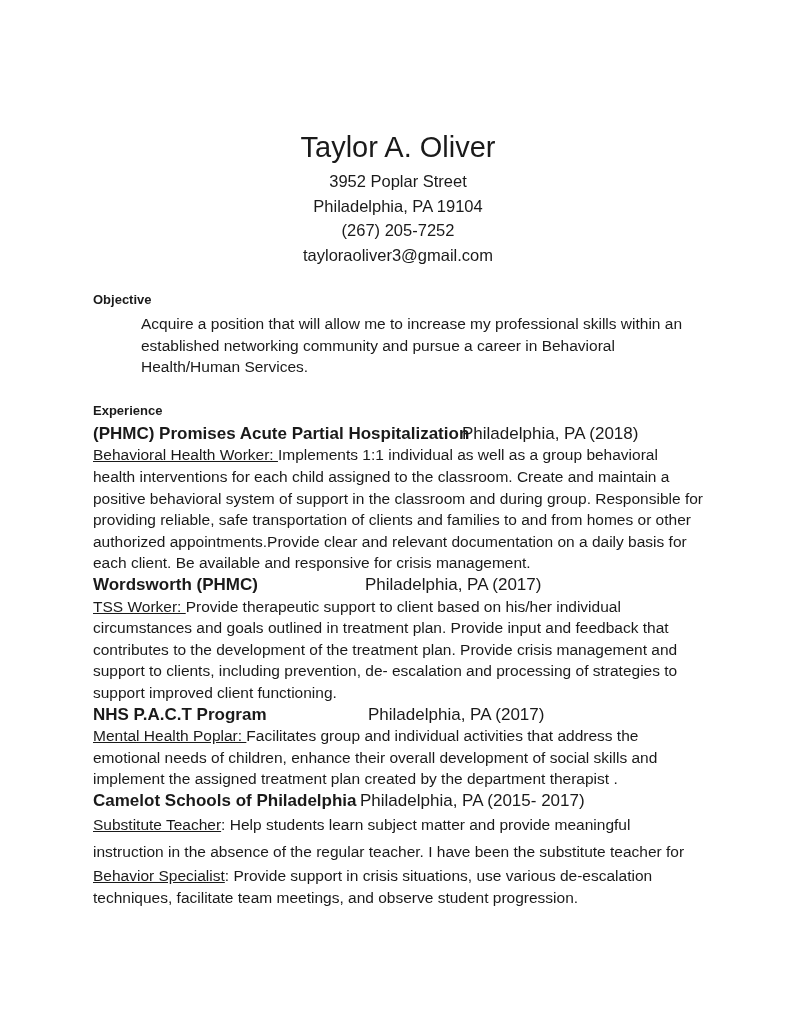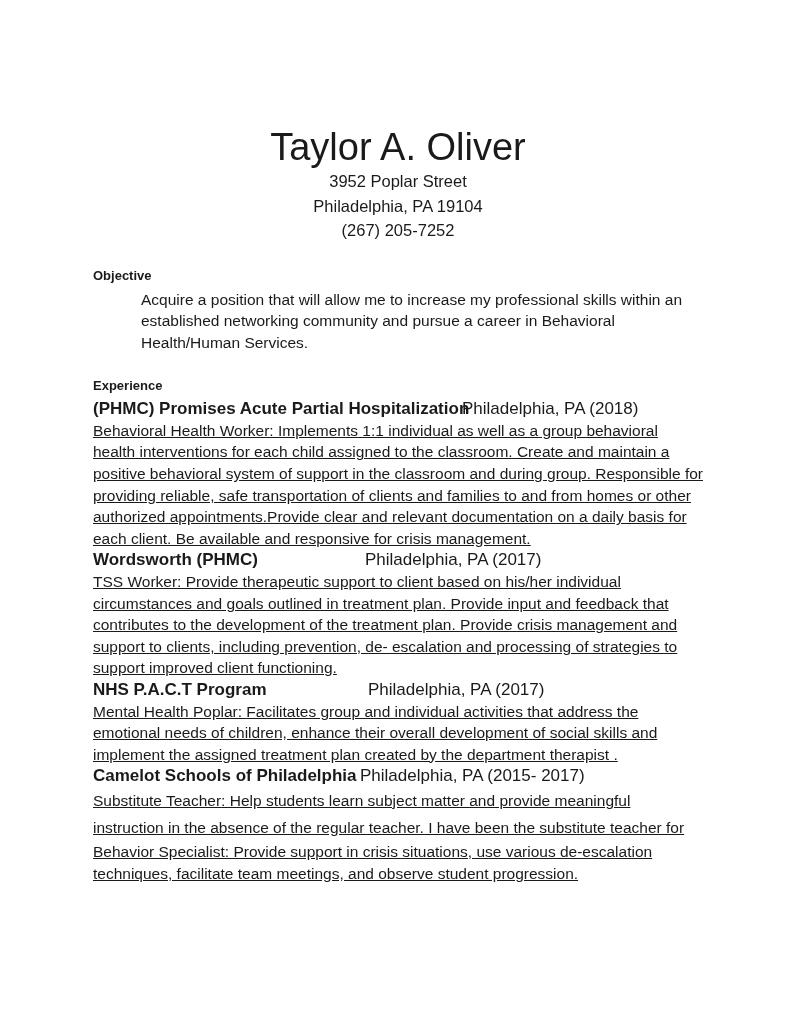--- a/index.html
+++ b/index.html
@@ -9,21 +9,21 @@
     height: 1024px;
     margin: 0 auto;
     background: #ffffff;
     box-sizing: border-box;
     padding: 130px 88px 0 93px;
     font-family: "Liberation Sans", sans-serif;
     color: #1a1a1a;
     overflow: hidden;
   }
   .name {
-    font-size: 38px;
+    font-size: 29px;
     line-height: 34px;
     text-align: center;
     font-weight: 400;
     margin-bottom: 5px;
   }
   .contact-line {
     font-size: 16.5px;
     line-height: 24.5px;
     text-align: center;
   }
@@ -48,34 +48,35 @@
   .job-header .location {
     position: absolute;
     top: 0;
     font-weight: 400;
     white-space: nowrap;
   }
   .job-header.loc-a .location { left: 369px; }
   .job-header.loc-b .location { left: 272px; }
   .job-header.loc-c .location { left: 275px; }
   .job-header.loc-d .location { left: 267px; }
-  .role-para { margin: 0; text-decoration: underline; }
+  .role-para { margin: 0; }
   .role-para.wide-leading { line-height: 27px; }
   .u { text-decoration: underline; }
 </style>
 </head>
 <body>
 
 <div class="page">
 
   <header>
     <div class="name">Taylor A. Oliver</div>
     <div class="contact-line">3952 Poplar Street</div>
     <div class="contact-line">Philadelphia, PA 19104</div>
     <div class="contact-line">(267) 205-7252</div>
+    <div class="contact-line">tayloraoliver3@gmail.com</div>
   </header>
 
   <section>
     <h2 class="section-heading">Objective</h2>
     <p class="body-text objective-para">Acquire a position that will allow me to increase my professional skills within an established networking community and pursue a career in Behavioral Health/Human Services.</p>
   </section>
 
   <section>
     <h2 class="section-heading">Experience</h2>
 

